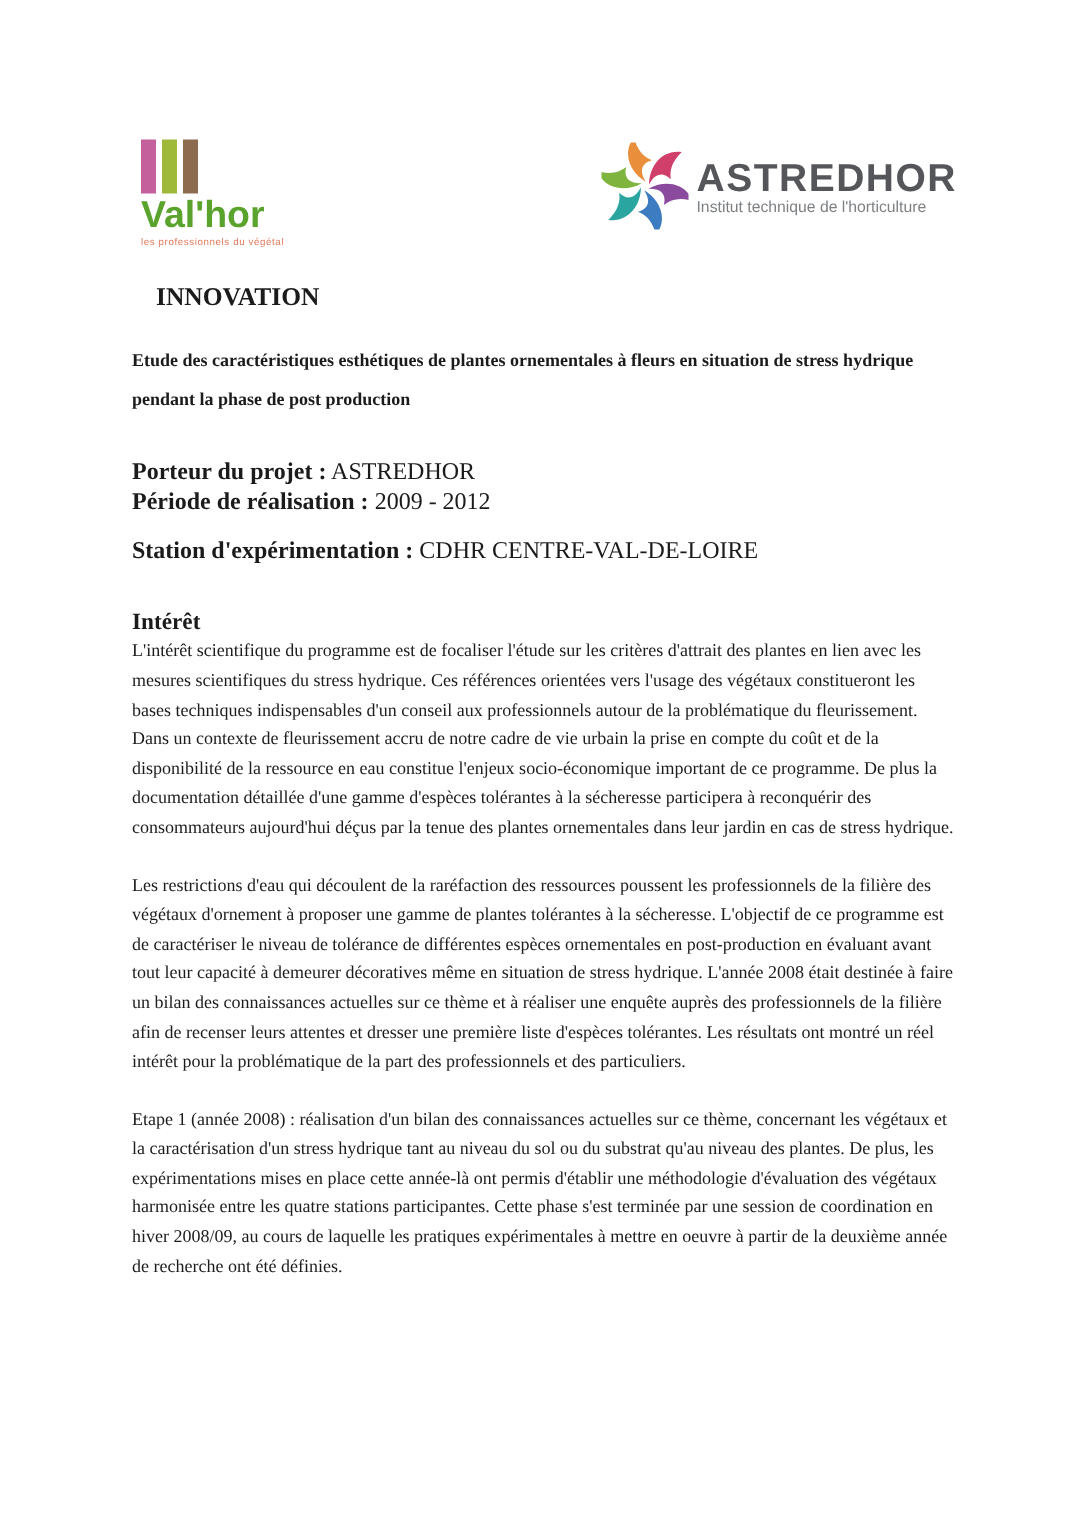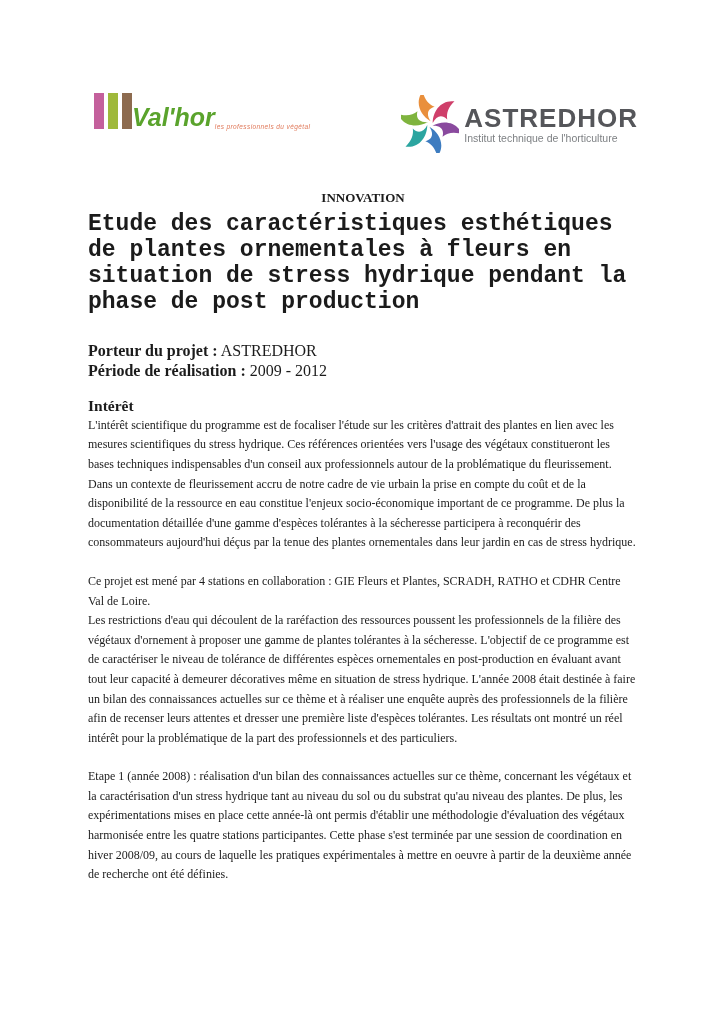--- a/index.html
+++ b/index.html
@@ -19,24 +19,23 @@
   
   .header {
     display: flex;
     justify-content: space-between;
     align-items: flex-start;
     height: 70px;
     margin-bottom: 22px;
   }
   .valhor {
     display: flex;
-    flex-direction: row;
-    align-items: flex-end;
+    flex-direction: column;
+    align-items: flex-start;
     padding-left: 6px;
-    font-style: italic;
   }
   .valhor-bars { display: flex; gap: 4px; height: 36px; margin-bottom: 1px; }
   .valhor-bar { width: 10px; height: 36px; }
   .valhor-word {
     font-family: "Liberation Sans", sans-serif;
     font-weight: bold;
     font-size: 25px;
     line-height: 26px;
     letter-spacing: 0px;
   }
@@ -59,32 +58,30 @@
   }
   .astredhor-tag {
     font-family: "Liberation Sans", sans-serif;
     font-size: 10.5px;
     margin-top: 1px;
     white-space: nowrap;
   }
 
   
   .kicker {
-    text-align: center;
     font-weight: bold;
-    font-size: 13px;
+    font-size: 17px;
     line-height: 26px;
-    margin: 0;
+    margin: 16px;
   }
   .doc-title {
     font-weight: bold;
-    font-size: 23px;
+    font-size: 12px;
     line-height: 26px;
     margin: 0;
-    font-family: Liberation Mono, monospace;
   }
   .meta-block { margin-top: 26px; }
   .meta-line {
     font-size: 16px;
     line-height: 19.6px;
     margin: 0;
   }
   .meta-line.gap-above { margin-top: 14px; }
   .meta-label { font-weight: bold; }
 
@@ -95,21 +92,21 @@
     line-height: 19.6px;
     margin: 0;
   }
   .para {
     font-size: 12px;
     line-height: 19.6px;
     margin: 0;
     text-align: left;
   }
   .para.etape { margin-top: 19px; }
-  .section-interet { margin-top: 16px; font-family: Liberation Serif, serif; }
+  .section-interet { margin-top: 27px; font-family: Liberation Serif, serif; }
 </style>
 </head>
 <body>
 
 <div class="page">
 
   <div class="header">
 
     <div class="valhor">
       <div class="valhor-bars">
@@ -145,27 +142,30 @@
 
   <div class="meta-block">
     <p class="meta-line">
       <span class="meta-label">Porteur du projet :</span>
       <span>ASTREDHOR</span>
     </p>
     <p class="meta-line">
       <span class="meta-label">Période de réalisation :</span>
       <span>2009 - 2012</span>
     </p>
+    <p class="meta-line gap-above">
+      <span class="meta-label">Station d'expérimentation :</span>
+      <span>CDHR CENTRE-VAL-DE-LOIRE</span>
+    </p>
   </div>
 
   <div class="section section-interet">
     <h2 class="section-heading">Intérêt</h2>
     <p class="para">L'intérêt scientifique du programme est de focaliser l'étude sur les critères d'attrait des plantes en lien avec les mesures scientifiques du stress hydrique. Ces références orientées vers l'usage des végétaux constitueront les bases techniques indispensables d'un conseil aux professionnels autour de la problématique du fleurissement.</p>
     <p class="para">Dans un contexte de fleurissement accru de notre cadre de vie urbain la prise en compte du coût et de la disponibilité de la ressource en eau constitue l'enjeux socio-économique important de ce programme. De plus la documentation détaillée d'une gamme d'espèces tolérantes à la sécheresse participera à reconquérir des consommateurs aujourd'hui déçus par la tenue des plantes ornementales dans leur jardin en cas de stress hydrique.</p>
   </div>
 
   <div class="section">
-    <p class="para">Ce projet est mené par 4 stations en collaboration : GIE Fleurs et Plantes, SCRADH, RATHO et CDHR Centre Val de Loire.</p>
     <p class="para">Les restrictions d'eau qui découlent de la raréfaction des ressources poussent les professionnels de la filière des végétaux d'ornement à proposer une gamme de plantes tolérantes à la sécheresse. L'objectif de ce programme est de caractériser le niveau de tolérance de différentes espèces ornementales en post-production en évaluant avant tout leur capacité à demeurer décoratives même en situation de stress hydrique. L'année 2008 était destinée à faire un bilan des connaissances actuelles sur ce thème et à réaliser une enquête auprès des professionnels de la filière afin de recenser leurs attentes et dresser une première liste d'espèces tolérantes. Les résultats ont montré un réel intérêt pour la problématique de la part des professionnels et des particuliers.</p>
     <p class="para etape">Etape 1 (année 2008) : réalisation d'un bilan des connaissances actuelles sur ce thème, concernant les végétaux et la caractérisation d'un stress hydrique tant au niveau du sol ou du substrat qu'au niveau des plantes. De plus, les expérimentations mises en place cette année-là ont permis d'établir une méthodologie d'évaluation des végétaux harmonisée entre les quatre stations participantes. Cette phase s'est terminée par une session de coordination en hiver 2008/09, au cours de laquelle les pratiques expérimentales à mettre en oeuvre à partir de la deuxième année de recherche ont été définies.</p>
   </div>
 
 </div>
 
 </body></html>

